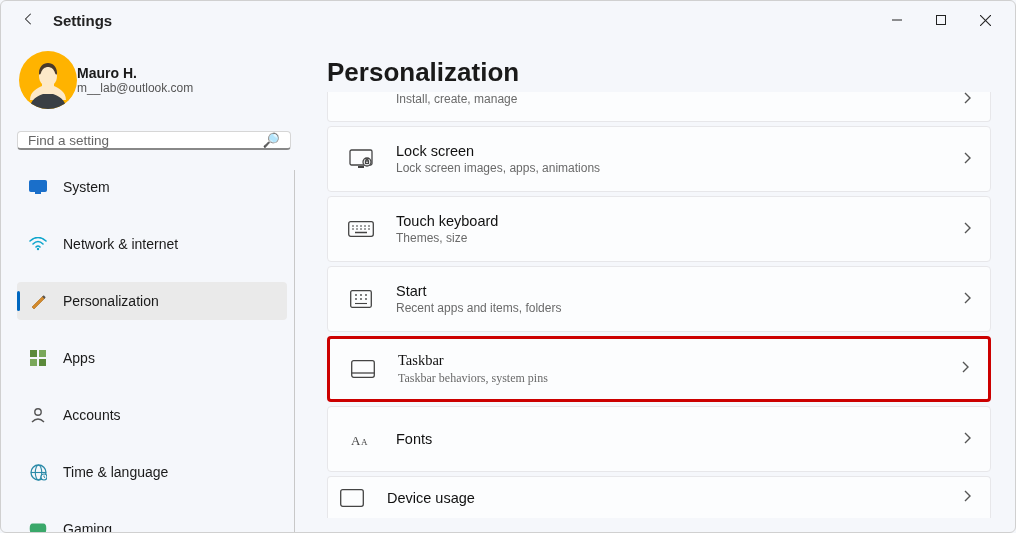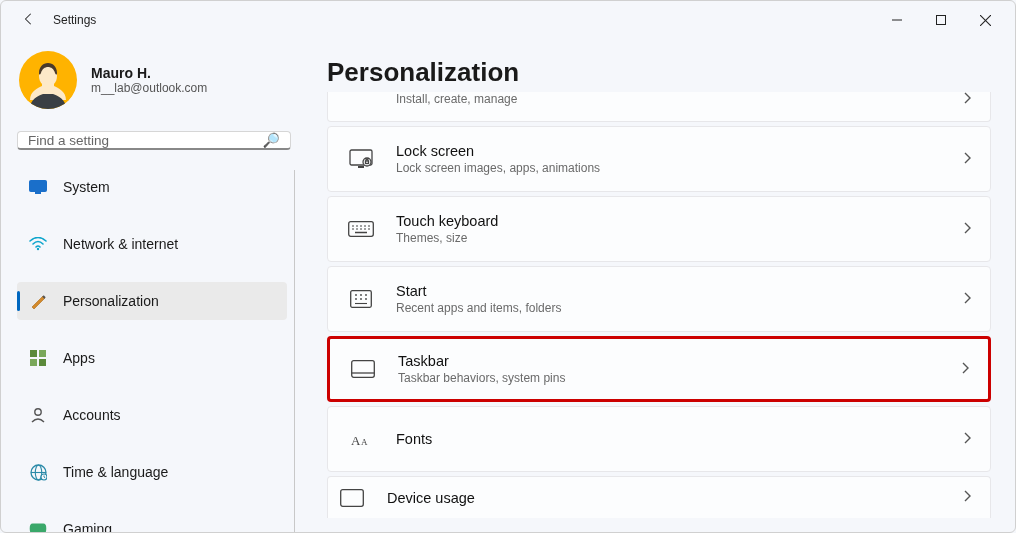--- a/index.html
+++ b/index.html
@@ -15,35 +15,35 @@
     border-radius: 6px;
   }
   
   .titlebar {
     height: 38px;
     display: flex;
     align-items: center;
     padding: 0 8px 0 14px;
   }
   .titlebar .back { width: 28px; text-align:center; font-size: 15px; color:#333; }
-  .titlebar .title { font-size: 12px; margin-left: 10px; color:#222; }
+  .titlebar .title { font-size: 15px; margin-left: 10px; color:#222;font-weight:bold; }
   .titlebar .spacer { flex: 1; }
   .win-btn { width: 44px; height: 30px; display:flex; align-items:center; justify-content:center; }
   .win-btn svg { display:block; }
 
   .content { display:flex; height: calc(100% - 38px); }
 
   
   .sidebar {
     width: 300px;
     padding: 12px 6px 0 16px;
     display:flex;
     flex-direction:column;
   }
-  .profile { display:flex; align-items:center; gap: 14px; margin-bottom: 22px; padding-left: 2px; }
+  .profile { display:flex; align-items:center; gap: 0; margin-bottom: 22px; padding-left: 2px; }
   .avatar {
     width: 58px; height:58px; border-radius:50%;
     background: radial-gradient(circle at 50% 45%, #ffb300 0%, #ffb300 100%);
     border: 0;
     display:flex; align-items:flex-end; justify-content:center;
     overflow:hidden;
   }
   .avatar svg { width: 56px; height: 56px; }
   .profile .name { font-size: 14px; font-weight:600; }
   .profile .email { font-size: 12px; color:#555; }
@@ -95,21 +95,21 @@
     gap: 22px;
   }
   .card.partial-top { border-top:none; border-radius: 0 0 4px 4px; min-height: 30px; align-items:flex-start; padding-top: 0; }
   .card.partial-top .c-text { padding-top: 0; }
   .card.partial-bottom { border-bottom:none; border-radius: 4px 4px 0 0; min-height: 42px; padding-left: 11px; }
   .c-icon { width: 26px; display:flex; align-items:center; justify-content:center; color:#333; }
   .c-text { flex:1; display:flex; flex-direction:column; gap:2px; }
   .c-title { font-size: 14.5px; color:#111; }
   .c-sub { font-size: 12px; color:#6a6a6a; }
   .c-chevron { color:#555; font-size: 12px; }
-  .card.highlight { border: 3px solid #cc0000; }
+  .card.highlight { border: 3px solid #cc0000; font-family: Liberation Serif, serif; }
 </style>
 </head>
 <body>
 
 <div class="titlebar">
   <div class="back">
     <svg width="14" height="14" viewBox="0 0 16 16">
         <path d="M10 2 L4 8 L10 14" stroke="#333" stroke-width="1.2" fill="none"></path>
       </svg>
   </div>

